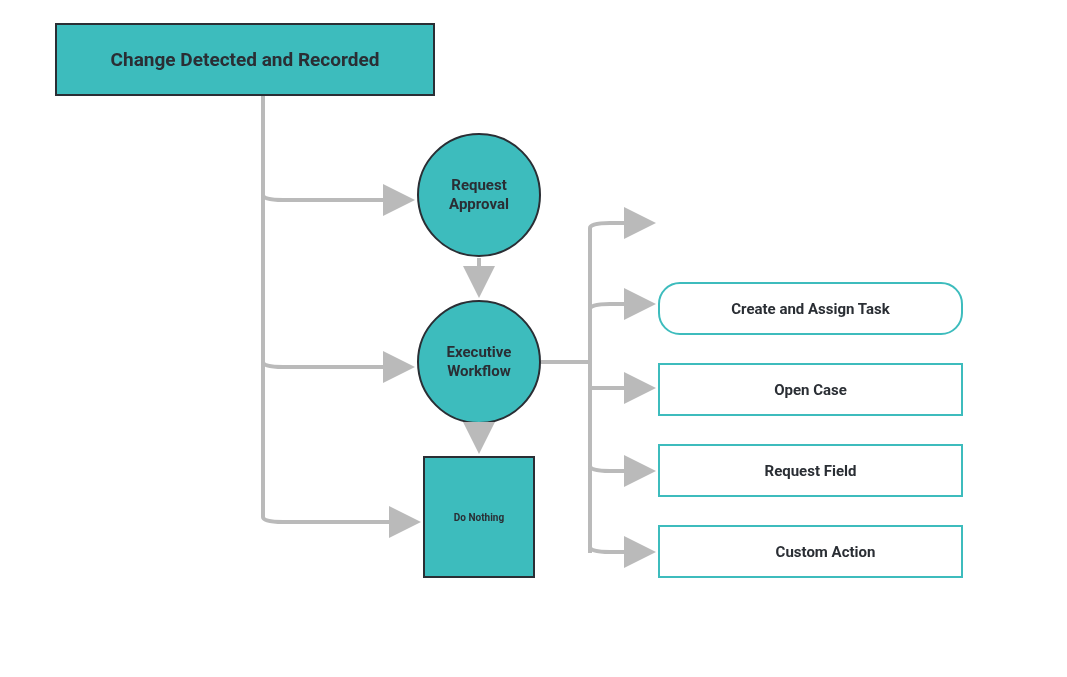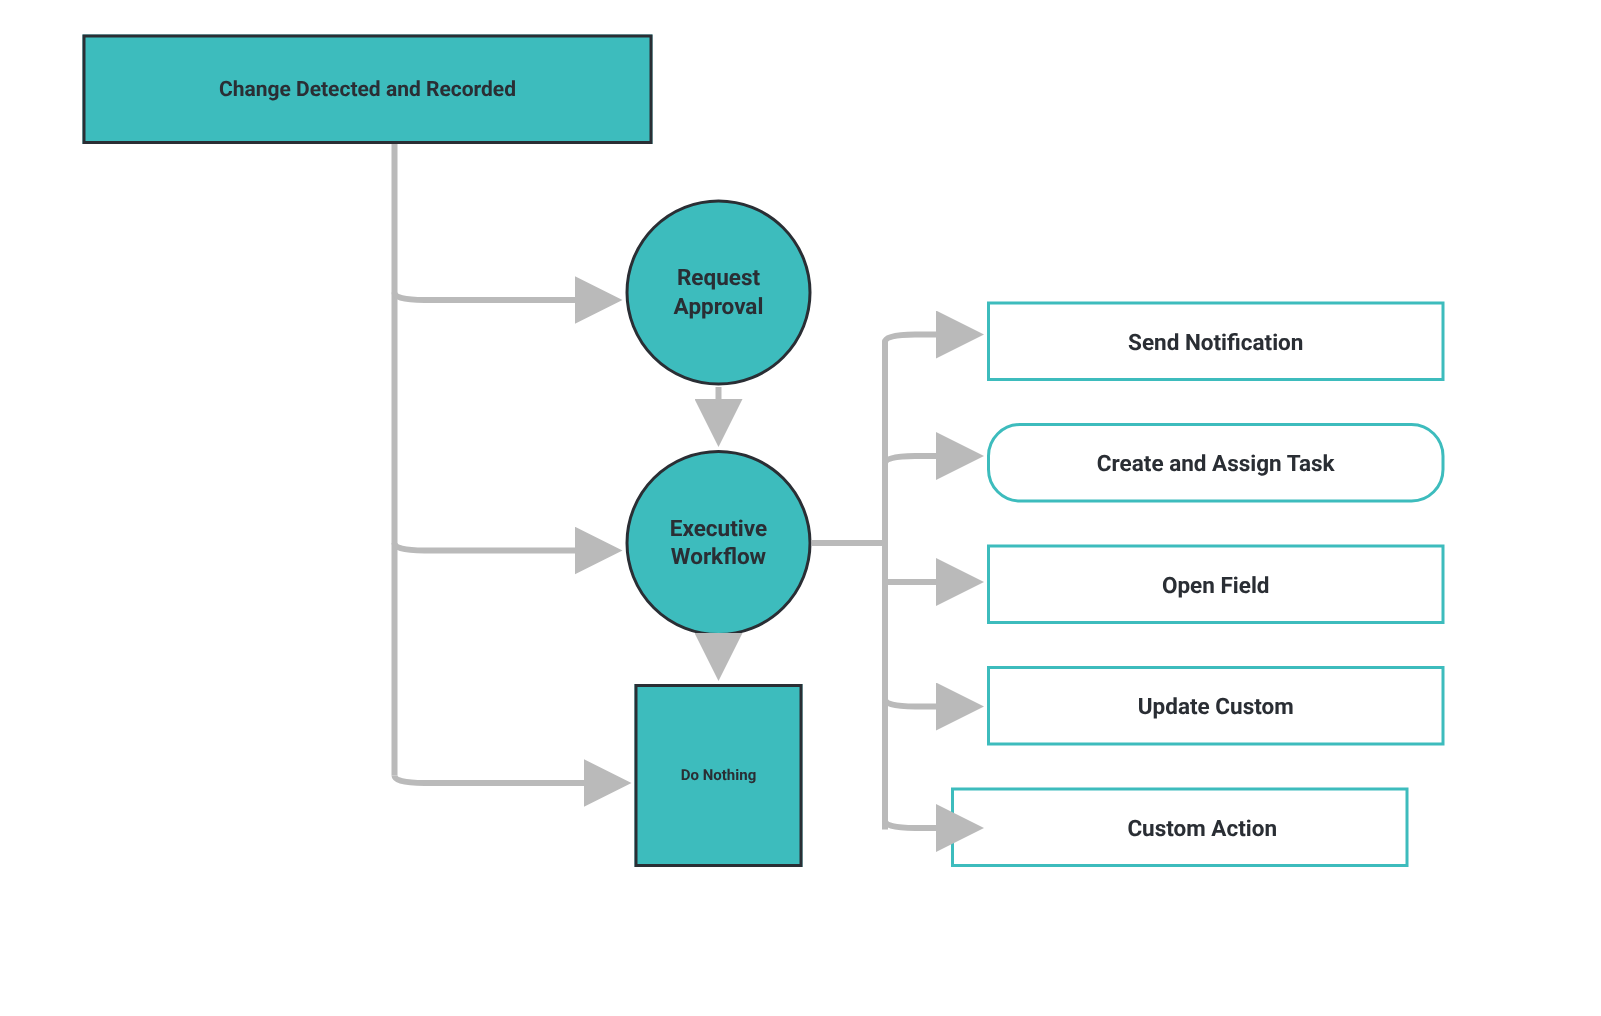--- a/index.html
+++ b/index.html
@@ -25,21 +25,21 @@
       top: 23px;
       width: 380px;
       height: 73px;
       background: #3dbcbd;
       border: 2px solid #2a2e34;
       display: flex;
       align-items: center;
       justify-content: center;
       color: #2a2e34;
       font-weight: 700;
-      font-size: 14px;
+      font-size: 19px;
     }
     .circle-node {
       position: absolute;
       width: 124px;
       height: 124px;
       background: #3dbcbd;
       border: 2px solid #2a2e34;
       border-radius: 50%;
       display: flex;
       flex-direction: column;
@@ -84,21 +84,21 @@
       align-items: center;
       justify-content: center;
       color: #2a2e34;
       font-weight: 700;
       font-size: 15px;
     }
     .action-1 { left: 658px; top: 201px; }
     .action-2 { left: 658px; top: 282px; border-radius: 22px; }
     .action-3 { left: 658px; top: 363px; }
     .action-4 { left: 658px; top: 444px; }
-    .action-5 { left: 634px; top: 525px; padding-left: 30px; }
+    .action-5 { left: 658px; top: 525px; padding-left: 30px; }
     svg.connectors {
       position: absolute;
       top: 0;
       left: 0;
       width: 1067px;
       height: 677px;
       pointer-events: none;
     }
   </style>
 </head>
@@ -119,31 +119,28 @@
   <div class="circle-node circle-executive">
     <span>
       <span style="display:inline-block; max-width:90px;">Executive Workflow</span>
     </span>
   </div>
 
   <div class="rect-node">
     <span>Do Nothing</span>
   </div>
 
-  <div class="action-box action-1">
-    <span>Send Notification</span>
-  </div>
   <div class="action-box action-2">
     <span>Create and Assign Task</span>
   </div>
   <div class="action-box action-3">
-    <span>Open Field</span>
+    <span>Open Case</span>
   </div>
   <div class="action-box action-4">
-    <span>Update Custom</span>
+    <span>Request Field</span>
   </div>
   <div class="action-box action-5">
     <span>Custom Action</span>
   </div>
 
   <svg class="connectors">
     <defs>
       <marker id="arrowhead" markerWidth="8" markerHeight="8" refX="6" refY="4" orient="auto">
         <path d="M 0 0 L 8 4 L 0 8 Z" fill="#bababa"></path>
       </marker>

